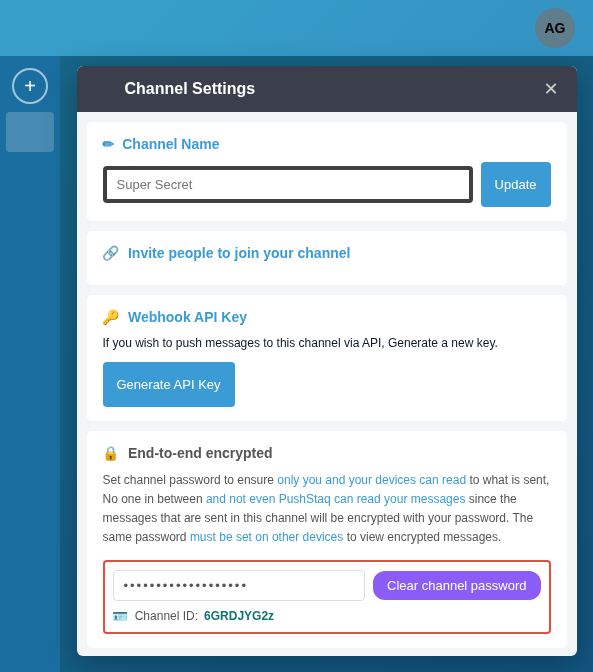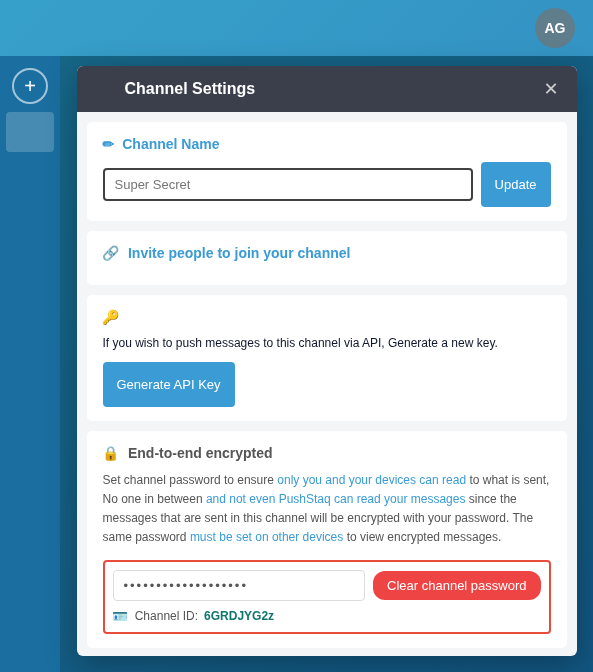--- a/index.html
+++ b/index.html
@@ -29,21 +29,21 @@
       align-items: center;
       justify-content: flex-end;
       padding-right: 18px;
     }
 
     .avatar {
       width: 40px;
       height: 40px;
       border-radius: 50%;
       background: #607d8b;
-      color: #ffffff;
+      color: #000000;
       display: flex;
       align-items: center;
       justify-content: center;
       font-weight: bold;
       font-size: 14px;
       cursor: pointer;
     }
 
     
     .sidebar {
@@ -152,21 +152,21 @@
     }
 
     .input-row {
       display: flex;
       align-items: center;
       gap: 8px;
     }
 
     .text-input {
       flex: 1;
-      border: 2px solid #404040;
+      border: 4px solid #404040;
       border-radius: 4px;
       padding: 7px 10px;
       font-size: 13px;
       color: #555;
       outline: none;
     }
 
     .btn-blue {
       background: #3a9bd5;
       color: white;
@@ -216,21 +216,21 @@
       border: 1px solid #ddd;
       border-radius: 4px;
       padding: 7px 10px;
       font-size: 13px;
       color: #555;
       outline: none;
       letter-spacing: 2px;
     }
 
     .btn-red {
-      background: #ef4444;
+      background: #8b5cf6;
       color: white;
       border: none;
       border-radius: 12px;
       padding: 7px 14px;
       font-size: 13px;
       cursor: pointer;
       white-space: nowrap;
     }
 
     .channel-id-row {
@@ -286,20 +286,21 @@
     <div class="section">
       <div class="section-title">
         <span class="section-icon">🔗</span>
         <span>Invite people to join your channel</span>
       </div>
     </div>
 
     <div class="section">
       <div class="section-title">
         <span class="section-icon">🔑</span>
+        <span>Webhook API Key</span>
       </div>
       <p class="section-desc">
         <span>If you wish to push messages to this channel via API, Generate a new key.</span>
       </p>
       <button class="btn-blue">Generate API Key</button>
     </div>
 
     <div class="section section-encryption">
       <div class="section-title">
         <span class="section-icon">🔒</span>

